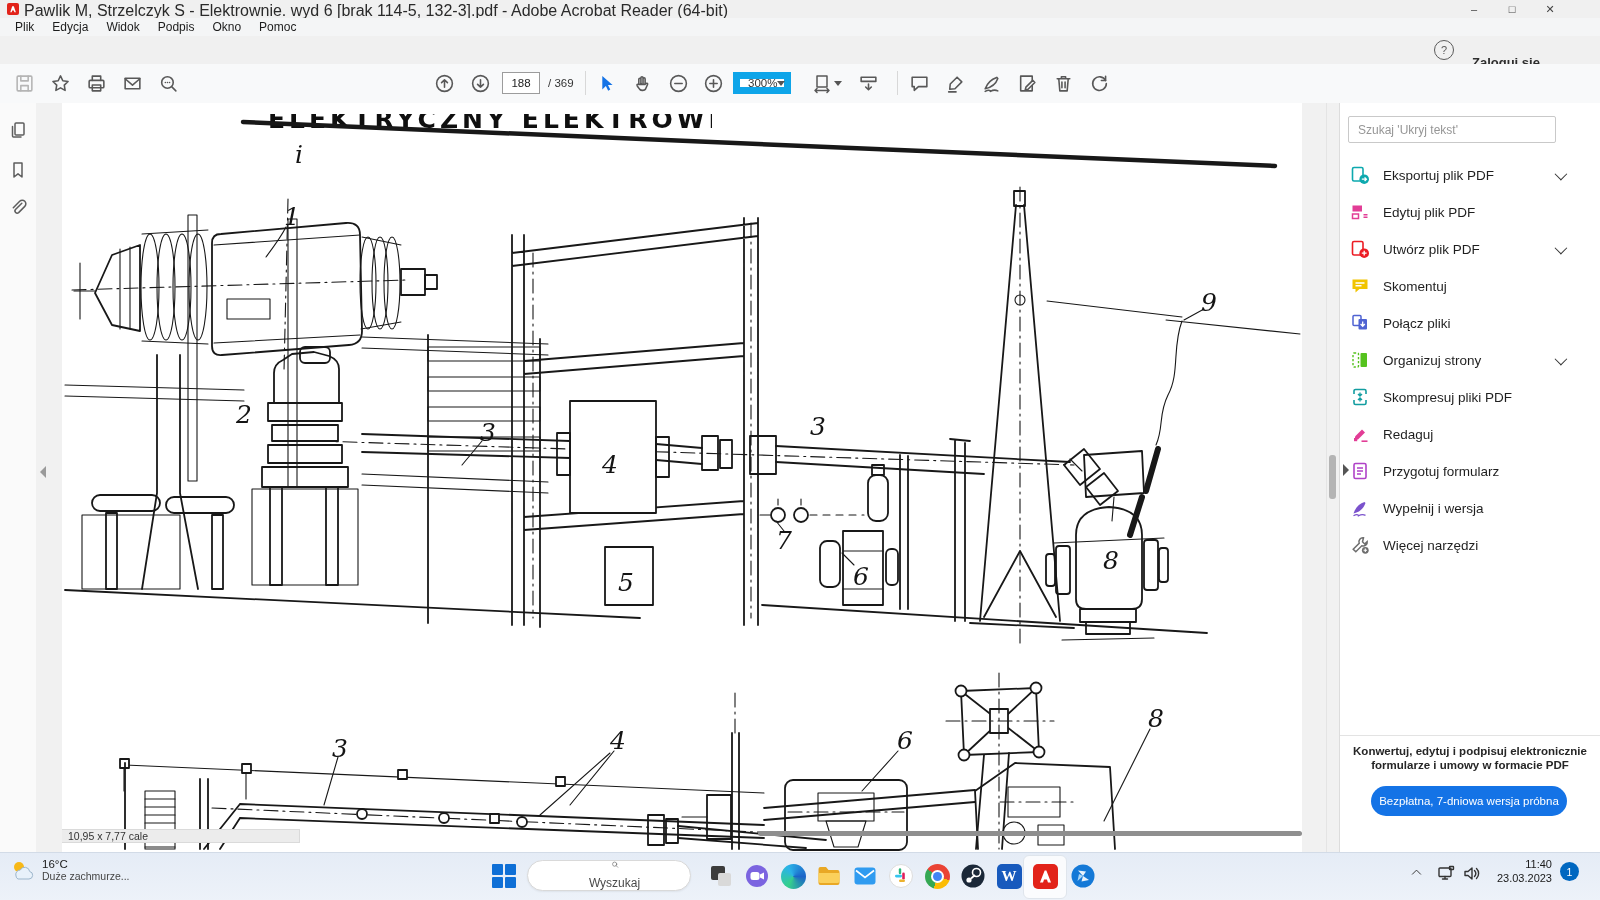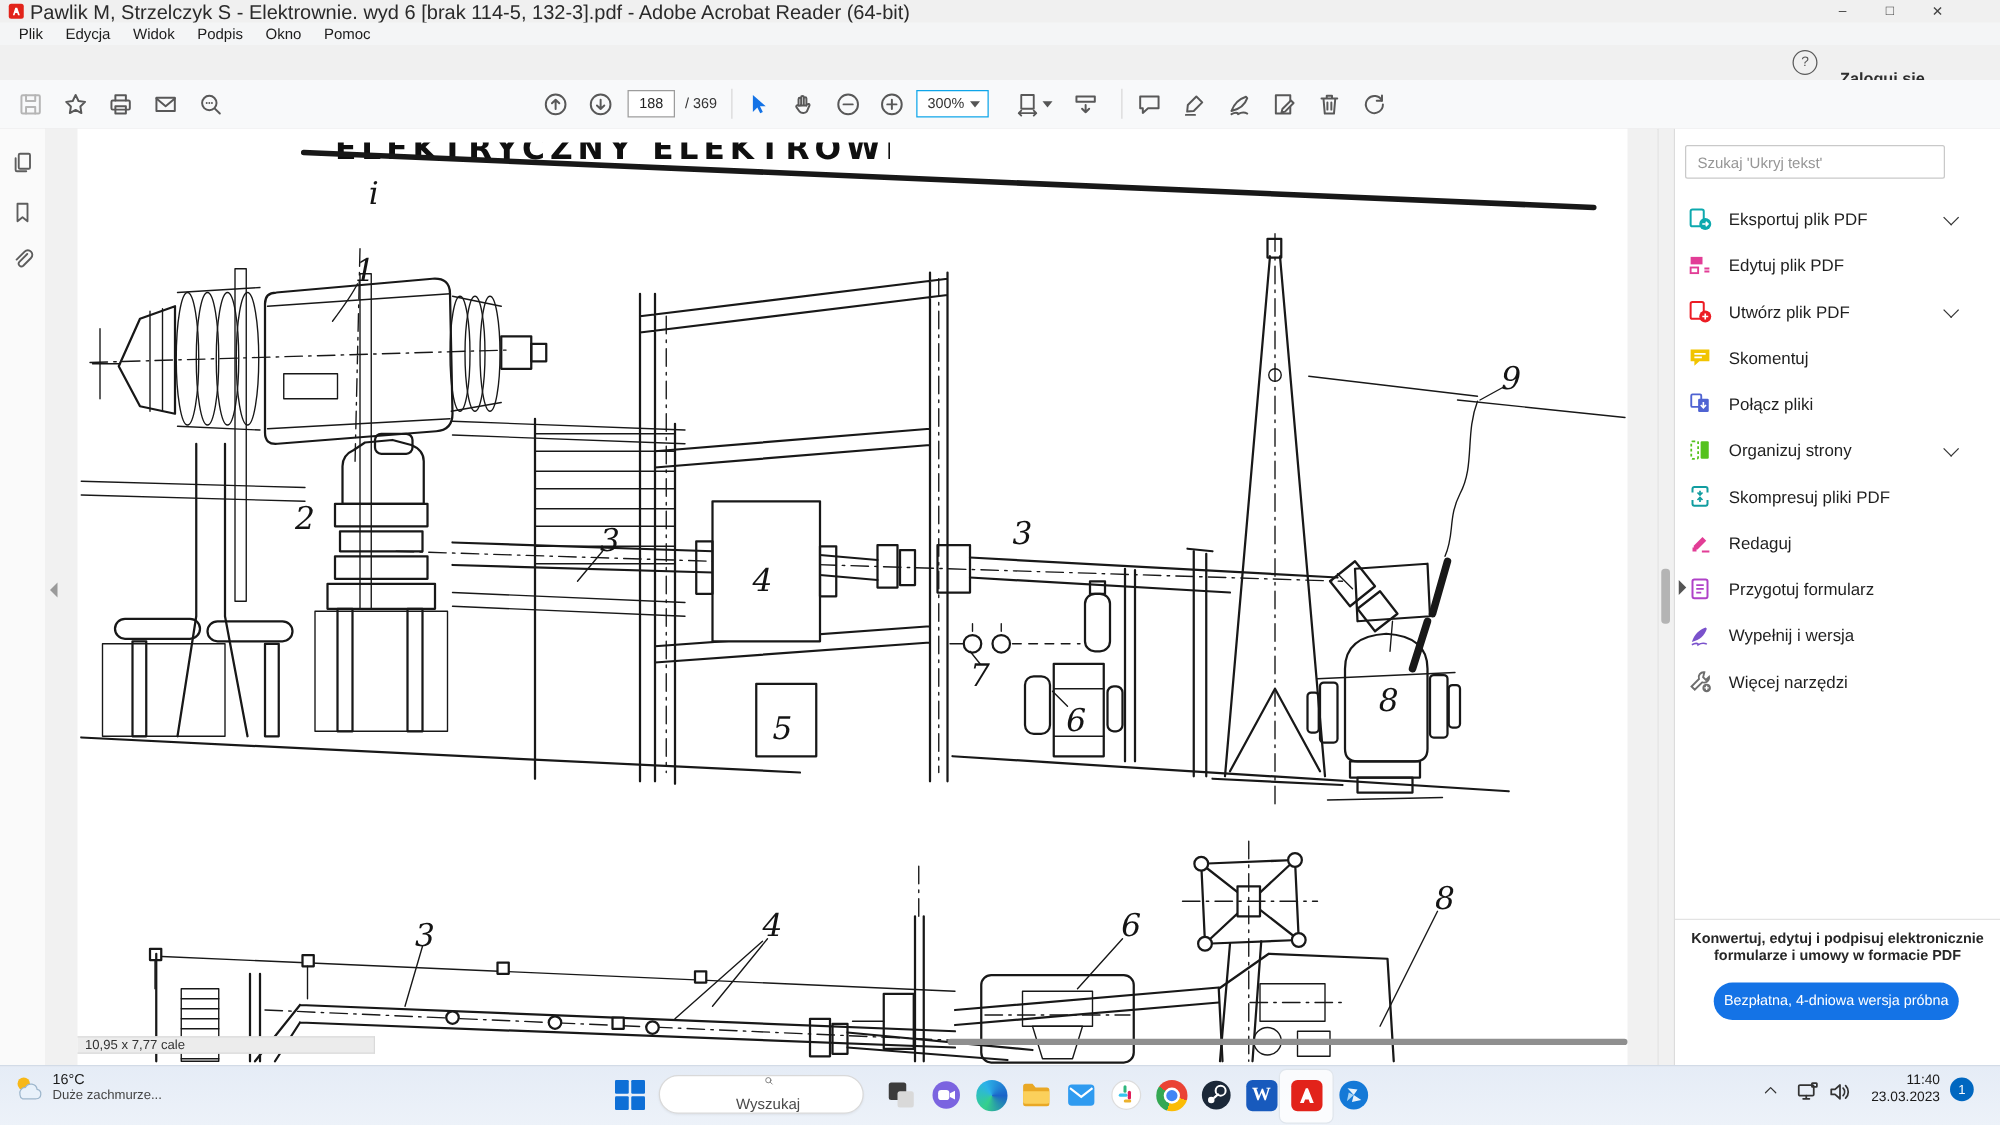--- a/index.html
+++ b/index.html
@@ -25,21 +25,21 @@
   .help-circle{position:absolute;left:1434px;top:40px;width:18px;height:18px;border:1.5px solid #5a5a5a;border-radius:50%;display:flex;align-items:center;justify-content:center;font-size:11px;color:#5a5a5a;}
   .signin{position:absolute;left:1472px;top:55px;font-size:13px;font-weight:bold;color:#2e2e2e;}
   
   .toolbar{left:0;top:64px;width:1600px;height:39px;background:#f8f9fa;border-bottom:1px solid #cfcfcf;}
   .tbtn{position:absolute;top:67px;width:32px;height:32px;display:flex;align-items:center;justify-content:center;border-radius:3px;}
   .tbtn svg{width:21px;height:21px;stroke:#585858;fill:none;stroke-width:1.5;stroke-linecap:round;stroke-linejoin:round;}
   .tbtn.dis svg{stroke:#b5b5b5;}
   .tsep{position:absolute;top:71px;width:1px;height:24px;background:#d8d8d8;}
   .pginput{position:absolute;left:502px;top:72px;width:38px;height:22px;border:1px solid #9c9c9c;background:#fff;font-size:11.5px;text-align:center;color:#222;font-family:"Liberation Sans",sans-serif;box-sizing:border-box;}
   .pgtotal{position:absolute;left:548px;top:77px;font-size:11.5px;color:#333;}
-  .zoombox{position:absolute;left:733px;top:72px;width:58px;height:22px;border:1px solid #0ea5e9;background:#fff;display:flex;align-items:center;box-sizing:border-box;}
+  .zoombox{position:absolute;left:733px;top:72px;width:58px;height:22px;border:7px solid #0ea5e9;background:#fff;display:flex;align-items:center;box-sizing:border-box;}
   .zoomval{font-size:11.5px;color:#333;padding-left:8px;width:34px;}
   .caret{width:0;height:0;border-left:4px solid transparent;border-right:4px solid transparent;border-top:5px solid #555;}
   
   .leftrail{left:0;top:103px;width:36px;height:749px;background:#fafafa;border-right:1px solid #e0e0e0;}
   .rail-ic{position:absolute;left:8px;width:20px;height:20px;}
   .rail-ic svg{width:20px;height:20px;stroke:#5d5d5d;fill:none;stroke-width:1.5;stroke-linecap:round;stroke-linejoin:round;}
   
   .docarea{left:36px;top:103px;width:1290px;height:749px;background:#f1f1f1;}
   .page{position:absolute;left:62px;top:103px;width:1240px;height:749px;background:#ffffff;}
   .vtrack{position:absolute;left:1326px;top:103px;width:13px;height:749px;background:#f1f1f1;border-left:1px solid #e4e4e4;}
@@ -535,21 +535,21 @@
         <path d="M15.3 13.6v3.4M13.6 15.3h3.4" stroke="#fff" stroke-width="1.1"></path>
     </svg>
     <span class="tlabel">Więcej narzędzi</span>
   </div>
 
   <div class="promo-sep"></div>
   <div class="promo-txt">
     <div>Konwertuj, edytuj i podpisuj elektronicznie</div>
     <div>formularze i umowy w formacie PDF</div>
   </div>
-  <div class="promo-btn" style="background-color: rgb(20, 115, 230);">Bezpłatna, 4-dniowa wersja próbna</div>
+  <div class="promo-btn" style="background-color: rgb(20, 115, 230);">Bezpłatna, 7-dniowa wersja próbna</div>
 
   <div class="abs taskbar"></div>
   <div class="weather">
     <svg width="28" height="28" viewBox="0 0 28 28">
       <circle cx="11" cy="11" r="5" fill="#f7b818"></circle>
       <path d="M8 20a4.5 4.5 0 014.3-6 5 5 0 019.4 1.5A3.8 3.8 0 0121 23H10a3.5 3.5 0 01-2-3z" fill="#e8f1fa" stroke="#9db6cc" stroke-width="1"></path>
     </svg>
     <div>
       <div class="wtxt1">16°C</div>
       <div class="wtxt2">Duże zachmurze...</div>

